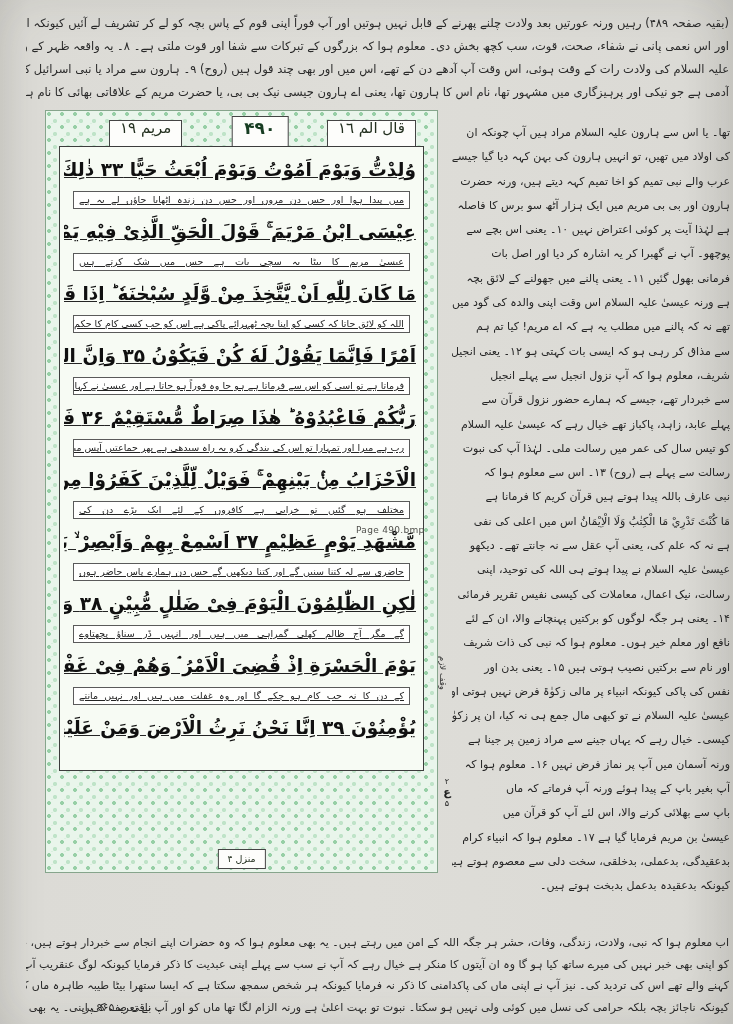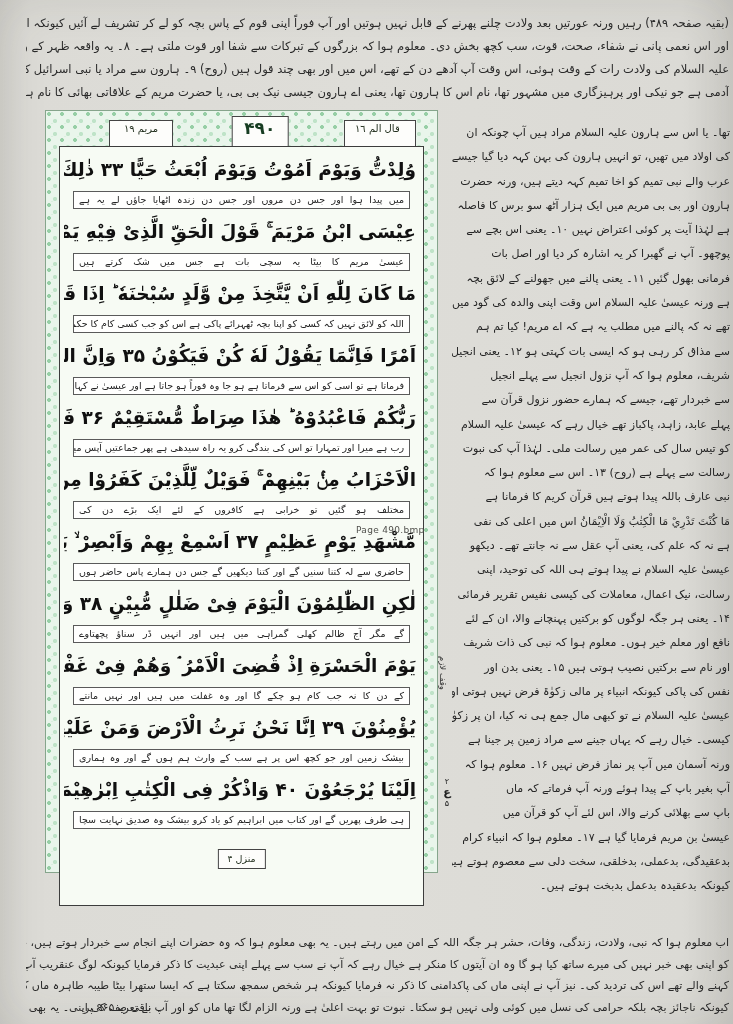--- a/index.html
+++ b/index.html
@@ -45,38 +45,39 @@
       radial-gradient(circle at 6px 14px,#d4eeda 1.4px,transparent 2px);
     background-size:13px 13px;
     padding:5px 13px 20px 13px;
   }
   .qheader{
     position:relative;height:27px;margin:2px 2px 1px 2px;
   }
   .hbadge{
     position:absolute;top:2px;
     background:#fdfdfb;border:1px solid #444;
-    font-size:10px;line-height:15px;height:28px;
+    font-size:15px;line-height:15px;height:28px;
     padding:0 10px;box-sizing:border-box;
     color:#23301f;white-space:nowrap;direction:rtl;
   }
   .hbadge.juz{right:6px;min-width:72px;text-align:left;}
   .hbadge.surah{left:48px;min-width:64px;text-align:center;}
   .hbadge.pnum{
     left:50%;transform:translateX(-18%);
     top:-2px;height:40px;line-height:23px;
     font-size:17px;font-weight:bold;color:#173d22;
     padding:0 12px;
   }
   .qinner{
     position:relative;background:#f7fbf4;
     border:1px solid #3c3c3c;
-    height:760px;box-sizing:border-box;
+    height:625px;box-sizing:border-box;
     padding:3px 4px;
     overflow:hidden;
+    text-decoration:underline;
   }
   .vrow{height:62px;}
   .v-ar{
     direction:rtl;height:40px;line-height:40px;
     font-size:18.5px;font-weight:bold;color:#101010;
     white-space:nowrap;overflow:hidden;
     text-align:justify;text-align-last:justify;
     padding:0 3px;
   }
   .v-ur{
@@ -157,21 +158,21 @@
           <div class="v-ur">میں پیدا ہوا اور جس دن مروں اور جس دن زندہ اٹھایا جاؤں لے یہ ہے</div>
         </div>
 
         <div class="vrow">
           <div class="v-ar">عِیْسَی ابْنُ مَرْیَمَ ۚ قَوْلَ الْحَقِّ الَّذِیْ فِیْهِ یَمْتَرُوْنَ ۳۴</div>
           <div class="v-ur">عیسیٰ مریم کا بیٹا یہ سچی بات ہے جس میں شک کرتے ہیں</div>
         </div>
 
         <div class="vrow">
           <div class="v-ar">مَا كَانَ لِلّٰهِ اَنْ یَّتَّخِذَ مِنْ وَّلَدٍ سُبْحٰنَهٗ ؕ اِذَا قَضٰۤی</div>
-          <div class="v-ur">اللہ کو لائق نہیں کہ کسی کو اپنا بچہ ٹھہرائے پاکی ہے اس کو جب کسی کام کا حکم</div>
+          <div class="v-ur">اللہ کو لائق جاتا کہ کسی کو اپنا بچہ ٹھہرائے پاکی ہے اس کو جب کسی کام کا حکم</div>
         </div>
 
         <div class="vrow">
           <div class="v-ar">اَمْرًا فَاِنَّمَا یَقُوْلُ لَهٗ كُنْ فَیَكُوْنُ ۳۵ وَاِنَّ اللّٰهَ رَبِّیْ وَ</div>
           <div class="v-ur">فرماتا ہے تو اسی کو اس سے فرماتا ہے ہو جا وہ فوراً ہو جاتا ہے اور عیسیٰ نے کہا بیشک اللہ</div>
         </div>
 
         <div class="vrow">
           <div class="v-ar">رَبُّكُمْ فَاعْبُدُوْهُ ؕ هٰذَا صِرَاطٌ مُّسْتَقِیْمٌ ۳۶ فَاخْتَلَفَ</div>
           <div class="v-ur">رب ہے میرا اور تمہارا تو اس کی بندگی کرو یہ راہ سیدھی ہے پھر جماعتیں آپس میں</div>
@@ -192,21 +193,20 @@
           <div class="v-ur">گے مگر آج ظالم کھلی گمراہی میں ہیں اور انہیں ڈر سناؤ پچھتاوے</div>
         </div>
 
         <div class="vrow">
           <div class="v-ar">یَوْمَ الْحَسْرَةِ اِذْ قُضِیَ الْاَمْرُ ۘ وَهُمْ فِیْ غَفْلَةٍ وَّهُمْ لَا</div>
           <div class="v-ur">کے دن کا نہ جب کام ہو چکے گا اور وہ غفلت میں ہیں اور نہیں مانتے</div>
         </div>
 
         <div class="vrow">
           <div class="v-ar">یُؤْمِنُوْنَ ۳۹ اِنَّا نَحْنُ نَرِثُ الْاَرْضَ وَمَنْ عَلَیْهَا وَ</div>
-          <div class="v-ur">بیشک زمین اور جو کچھ اس پر ہے سب کے وارث ہم ہوں گے اور وہ ہماری</div>
         </div>
 
         <div class="vrow">
           <div class="v-ar">اِلَیْنَا یُرْجَعُوْنَ ۴۰ وَاذْكُرْ فِی الْكِتٰبِ اِبْرٰهِیْمَ ؕ اِنَّهٗ كَانَ</div>
           <div class="v-ur">ہی طرف پھریں گے اور کتاب میں ابراہیم کو یاد کرو بیشک وہ صدیق نہایت سچا</div>
         </div>
       </div>
     <div class="manzil">منزل ۴</div>
   </div>
 

